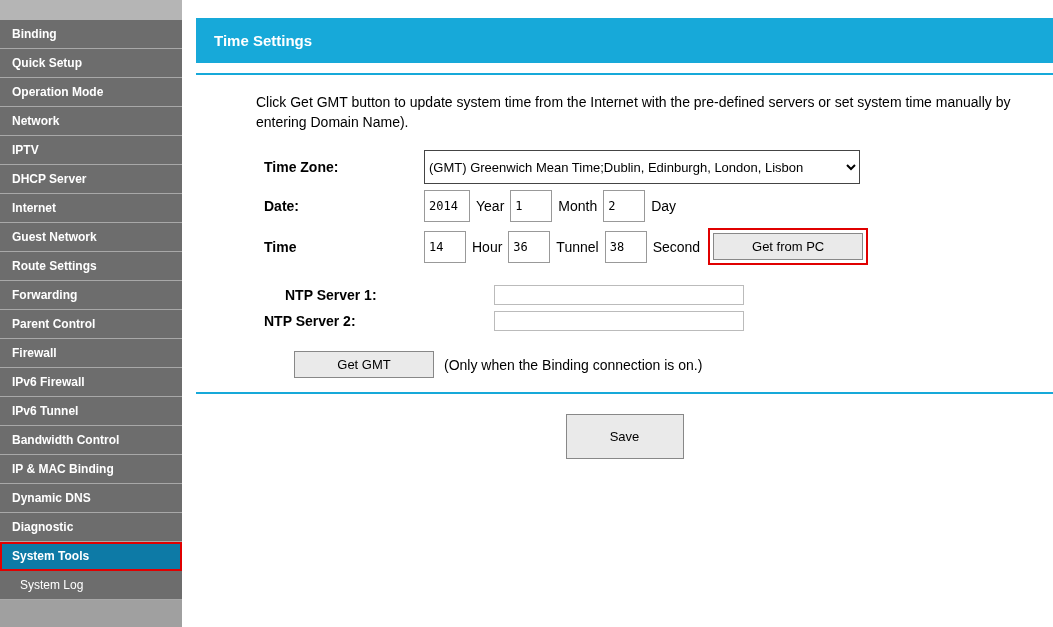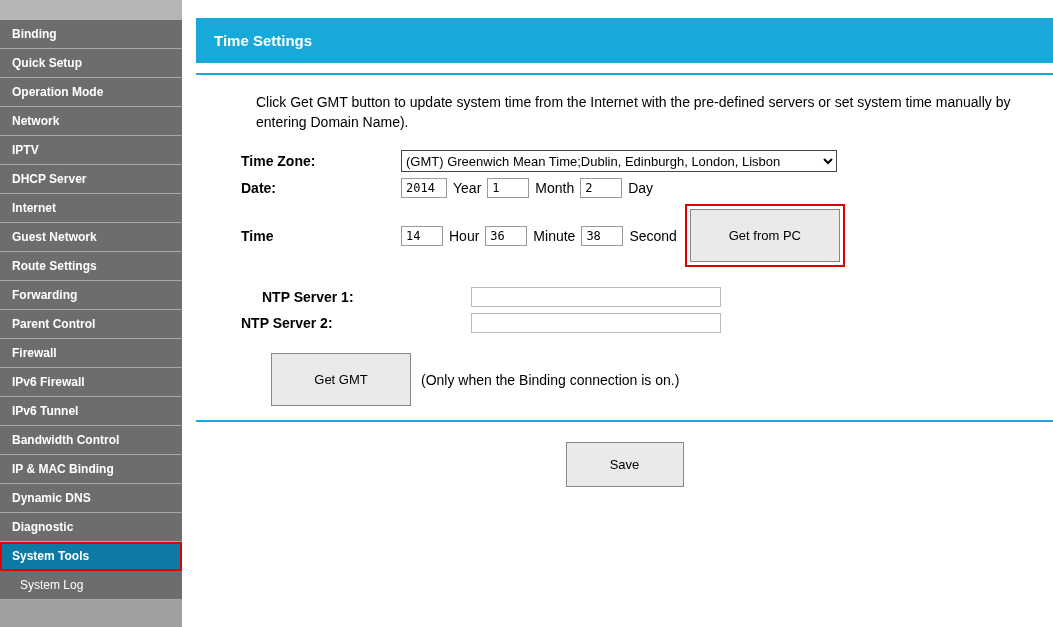--- a/index.html
+++ b/index.html
@@ -8,29 +8,29 @@
 .sidebar { width: 182px; background: #a0a0a0; flex-shrink: 0; }
 .sidebar-top { height: 20px; background: #b5b5b5; }
 .menu-item { display: block; padding: 7px 12px; color: #fff; font-weight: bold; font-size: 12px; border-bottom: 1px solid #a8a8a8; background: #6d6d6d; cursor: pointer; }
 .menu-item.active { background: #0d7aa6; }
 .menu-item.sub { padding-left: 20px; font-weight: normal; }
 .highlight-red { outline: 2px solid #e00000; outline-offset: -2px; }
 .content { flex: 1; padding: 0 0 0 14px; }
 .page-header { background: #17a9d9; color: #fff; font-weight: bold; font-size: 15px; padding: 14px 18px; margin-top: 18px; }
 .hr-blue { border: none; border-top: 2px solid #17a9d9; margin-top: 10px; }
 .intro { margin: 18px 0 18px 60px; font-size: 14px; line-height: 1.4; color: #000; }
-.form-area { margin-left: 45px; }
+.form-area { margin-left: 68px; }
 .form-row { display: flex; align-items: center; margin-bottom: 6px; }
 .form-label { width: 160px; font-weight: bold; font-size: 14px; }
-.text-input { border: 1px solid #999; padding: 2px 4px; font-family: monospace; font-size: 12px; height: 20px; }
+.text-input { border: 1px solid #999; padding: 2px 4px; font-family: monospace; font-size: 12px; height: 32px; }
 .small-input { width: 42px; }
 .year-input { width: 46px; }
-.select-tz { width: 436px; height: 22px; border: 1px solid #444; font-size: 13px; background: #fff; }
+.select-tz { width: 436px; height: 34px; border: 1px solid #444; font-size: 13px; background: #fff; }
 .inline-label { margin: 0 6px; font-size: 14px; }
-.btn { background: #eaeaea; border: 1px solid #888; padding: 18px 18px; font-size: 13px; cursor: pointer; min-width: 150px; }
+.btn { background: #eaeaea; border: 1px solid #888; padding: 5px 18px; font-size: 13px; cursor: pointer; min-width: 150px; }
 .btn-getpc { min-width: 150px; }
 .getpc-wrap { border: 2px solid #e00000; padding: 3px; margin-left: 2px; }
 .ntp-input { width: 250px; border: 1px solid #bbb; height: 20px; padding: 2px 4px; }
 .hint { margin-left: 10px; font-size: 14px; }
 .divider2 { border: none; border-top: 2px solid #17a9d9; margin: 14px 0 20px 0; }
 .save-row { text-align: center; }
 .btn-save { min-width: 118px; padding: 14px 40px; }
 .gap { height: 14px; }
 </style>
 </head>
@@ -83,21 +83,21 @@
         <span class="inline-label">Month</span>
         <input class="text-input small-input" value="2" style="">
         <span class="inline-label">Day</span>
       </div>
 
       <div class="form-row">
         <div class="form-label">Time</div>
         <input class="text-input small-input" value="14" style="">
         <span class="inline-label">Hour</span>
         <input class="text-input small-input" value="36" style="">
-        <span class="inline-label">Minute</span>
+        <span class="inline-label">Tunnel</span>
         <input class="text-input small-input" value="38" style="">
         <span class="inline-label">Second</span>
         <span class="getpc-wrap">
           <button class="btn btn-getpc">Get from PC</button>
         </span>
       </div>
 
       <div class="gap"></div>
 
       <div class="form-row">

